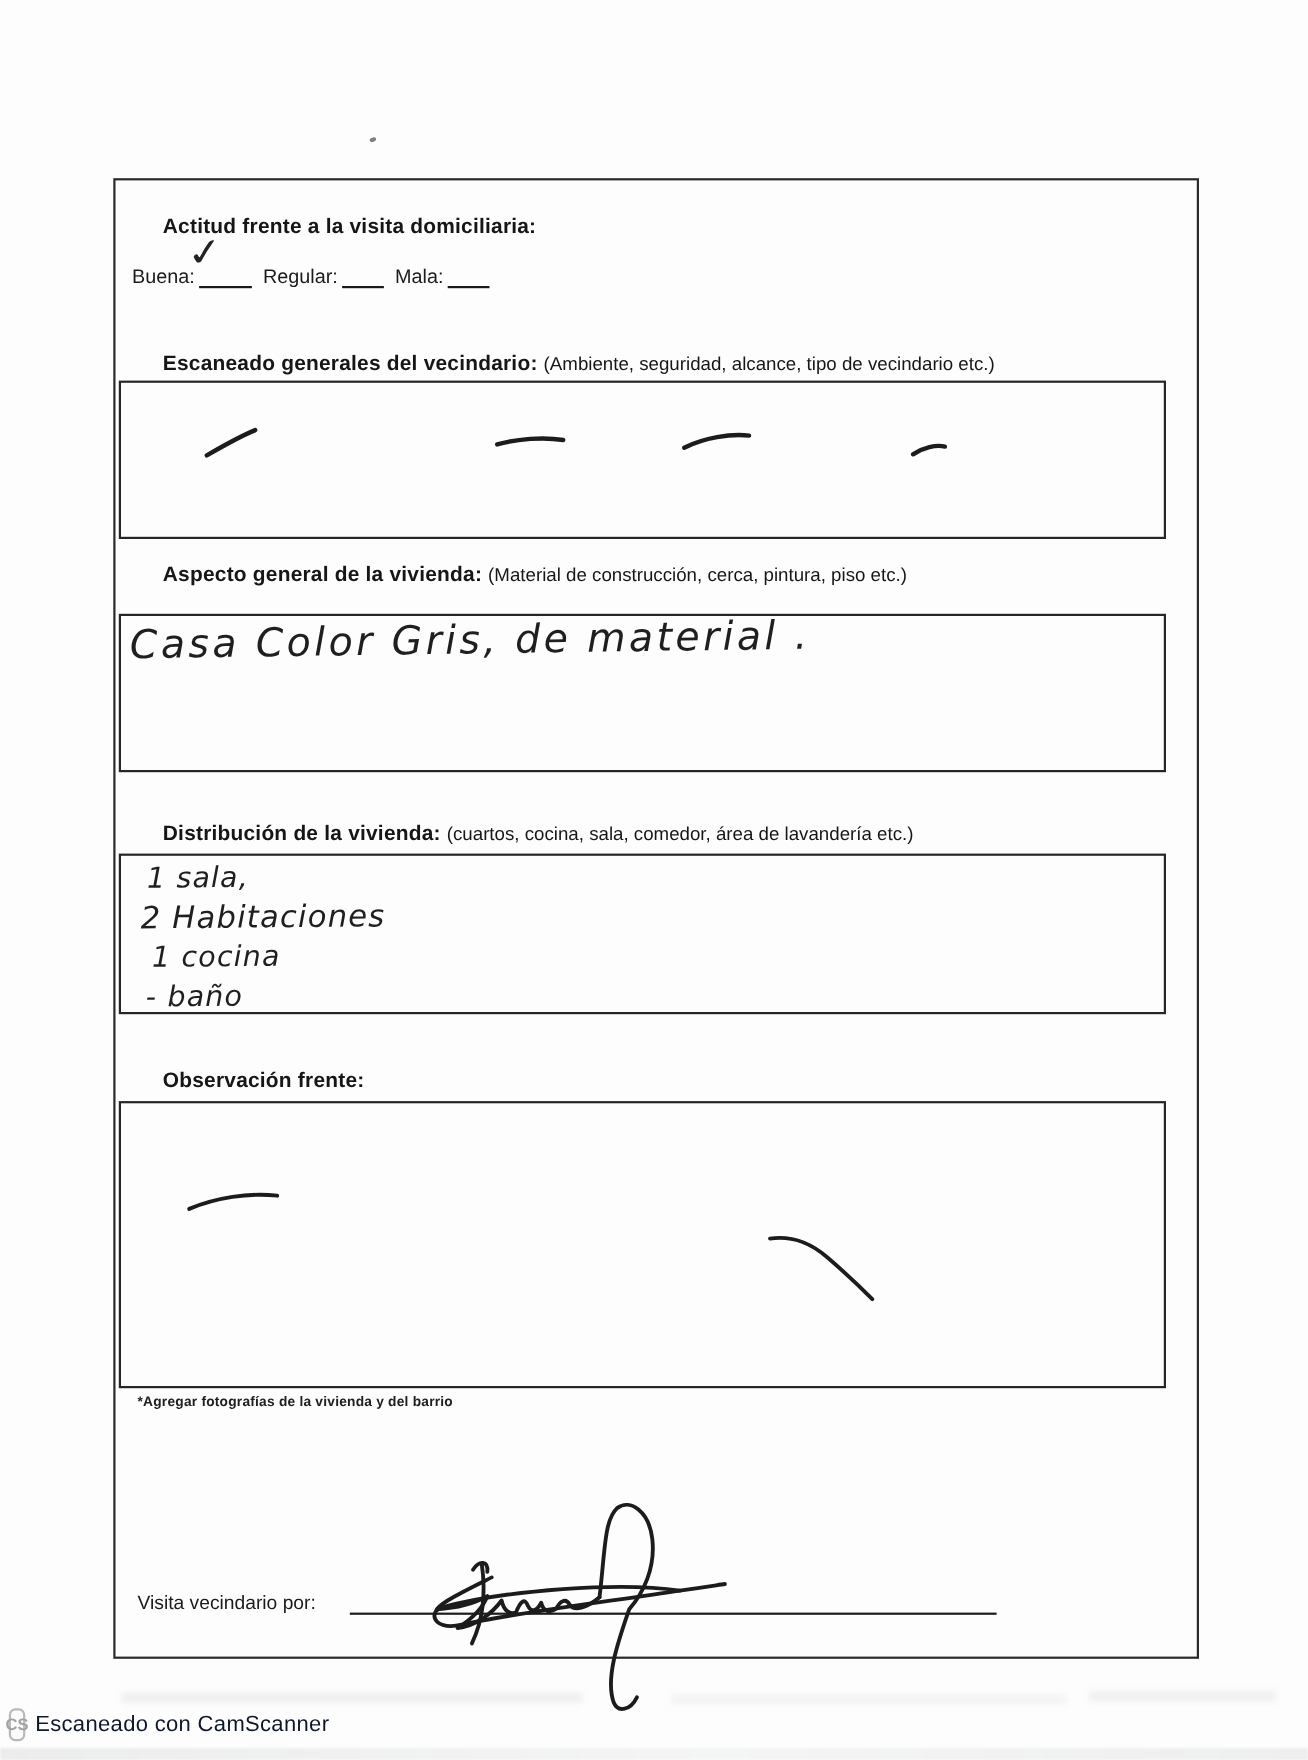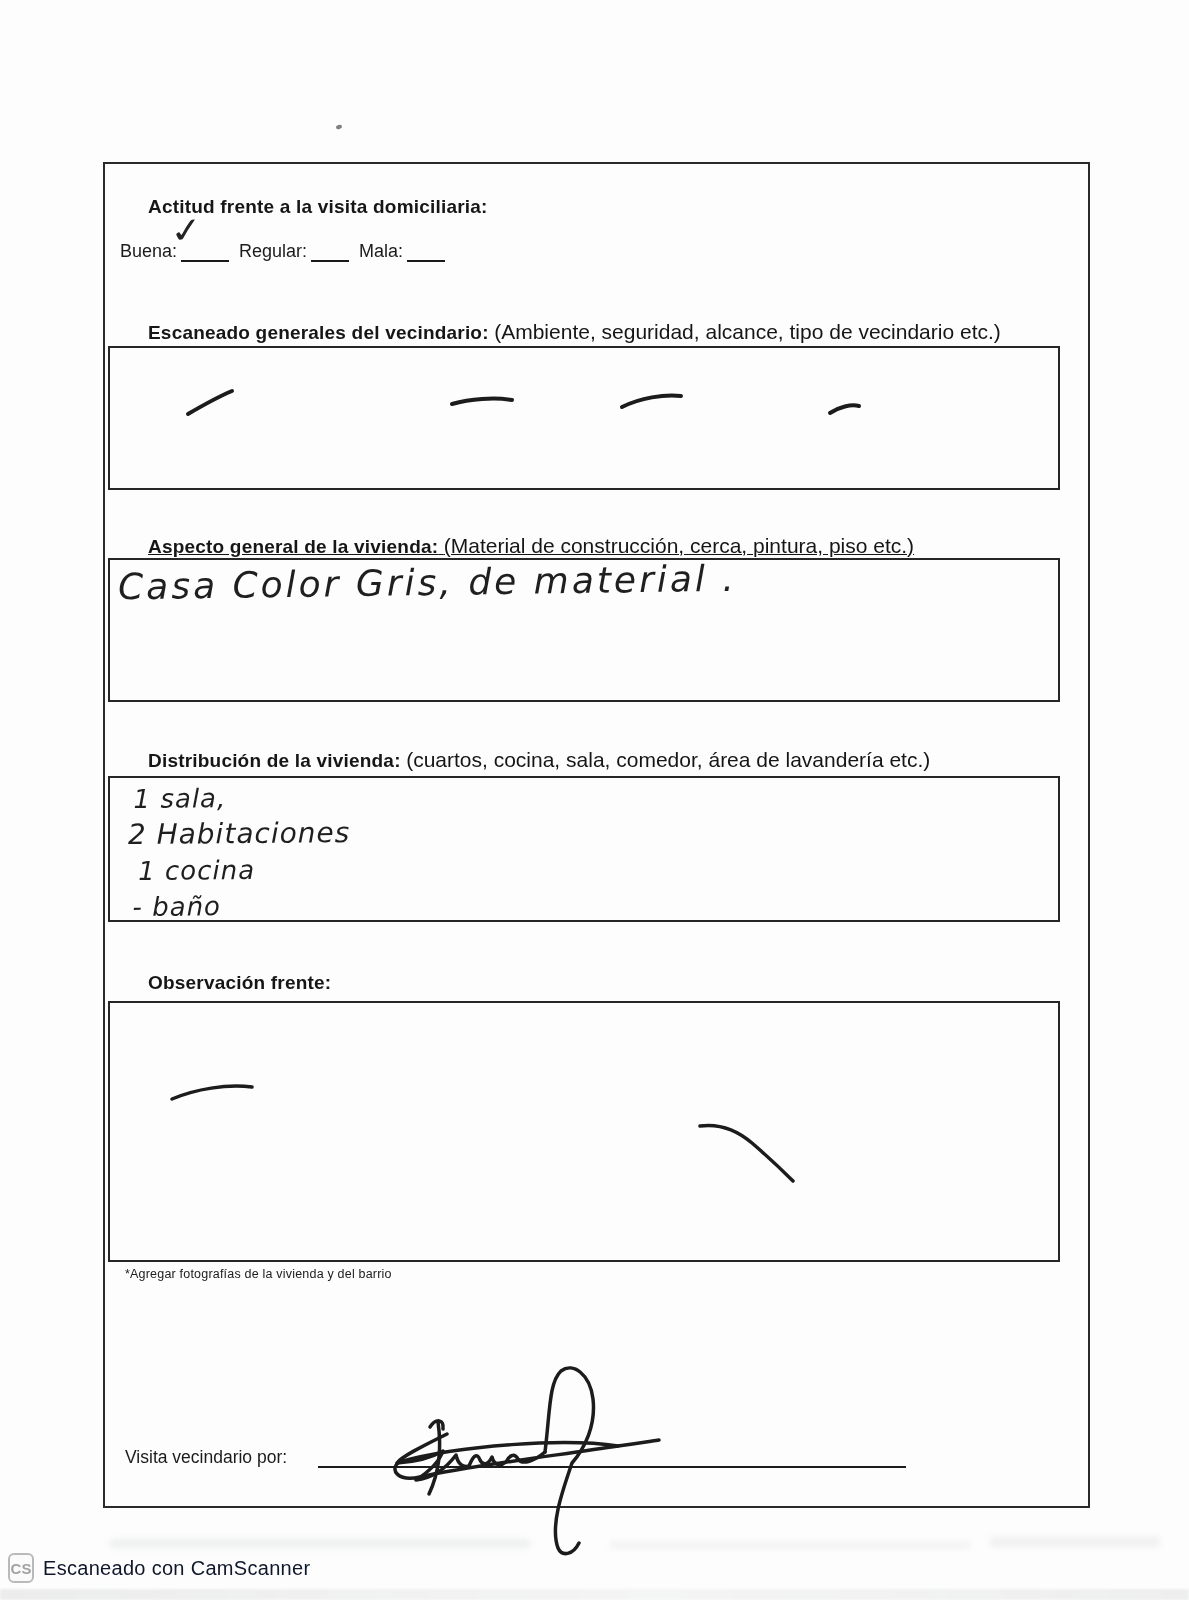--- a/index.html
+++ b/index.html
@@ -20,21 +20,21 @@
     position:absolute;
     left:103px; top:162px; width:987px; height:1346px;
     border:2px solid #2a2a2a;
   }
   .sec-title {
     position:absolute; left:120px;
     font-size:19px; font-weight:700; color:#161616;
     letter-spacing:0.2px; white-space:nowrap;margin-left:28px;
   }
   .sec-title .hint {
-    font-weight:400; font-size:21px; letter-spacing:0;
+    font-weight:400; font-size:17px; letter-spacing:0;
   }
   .fbox {
     position:absolute; left:108px; width:952px;
     border:2px solid #262626;
     background:transparent;
   }
   
   .opt-row {
     position:absolute; left:120px; top:240px; width:925px;
     display:flex; align-items:flex-end; gap:10px;
@@ -68,21 +68,21 @@
     position:absolute; left:134px; top:780px;
     font-size:26px; letter-spacing:1px;
     line-height:36px;
     transform:rotate(-0.5deg);
   }
   .hand-distrib div:nth-child(2){ margin-left:-6px; font-size:28px; }
   .hand-distrib div:nth-child(3){ margin-left:4px; }
   .hand-distrib div:nth-child(4){ margin-left:-2px; }
   .footnote {
     position:absolute; left:125px; top:1267px;
-    font-size:12.5px; font-weight:400; color:#202020;
+    font-size:12.5px; font-weight:700; color:#202020;
     letter-spacing:0.2px;
   }
   .visita-label {
     position:absolute; left:125px; top:1447px;
     font-size:17.5px; color:#1b1b1b;
   }
   .visita-line {
     position:absolute; left:318px; top:1446px; width:588px; height:22px;
     border-bottom:2.5px solid #1c1c1c;
   }
@@ -102,21 +102,21 @@
   .bottom-band {
     position:absolute; left:0; top:1589px; width:1189px; height:11px;
     background:linear-gradient(to right, rgba(90,95,100,0.10), rgba(90,95,100,0.05) 55%, rgba(90,95,100,0.09));
     filter:blur(1px);
   }
   .footer {
     position:absolute; left:8px; top:1553px;
     display:flex; align-items:center; gap:9px;
   }
   .cs-badge {
-    width:26px; height:30px; border-radius:6px;
+    width:15px; height:30px; border-radius:6px;
     border:2.5px solid #b9b9b9; color:#a2a2a2;
     font-size:15px; font-weight:700;
     display:flex; align-items:center; justify-content:center;
     background:#fbfbfb;
   }
   .footer-text {
     font-size:20px; color:#0f172a; letter-spacing:0.3px;
   }
 </style>
 </head>
@@ -146,21 +146,21 @@
       <span class="uline w38"></span>
     </span>
   </div>
 
   <div class="sec-title" style="top:320px;">
     <span>Escaneado generales del vecindario:</span>
     <span class="hint">(Ambiente, seguridad, alcance, tipo de vecindario etc.)</span>
   </div>
   <div class="fbox" style="top:346px; height:144px;"></div>
 
-  <div class="sec-title" style="top:534px;text-decoration:underline;">
+  <div class="sec-title" style="top:512px;">
     <span>Aspecto general de la vivienda:</span>
     <span class="hint">(Material de construcción, cerca, pintura, piso etc.)</span>
   </div>
   <div class="fbox" style="top:558px; height:144px;"></div>
   <div class="hand hand-vivienda">Casa Color Gris, de material .</div>
 
   <div class="sec-title" style="top:748px;text-align:center;">
     <span>Distribución de la vivienda:</span>
     <span class="hint">(cuartos, cocina, sala, comedor, área de lavandería etc.)</span>
   </div>

